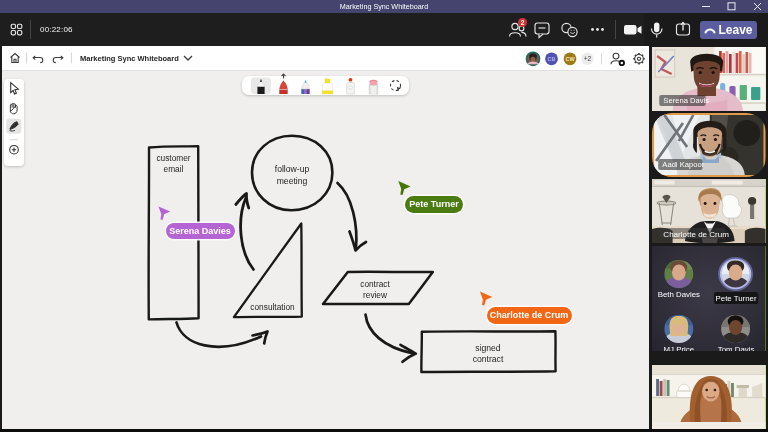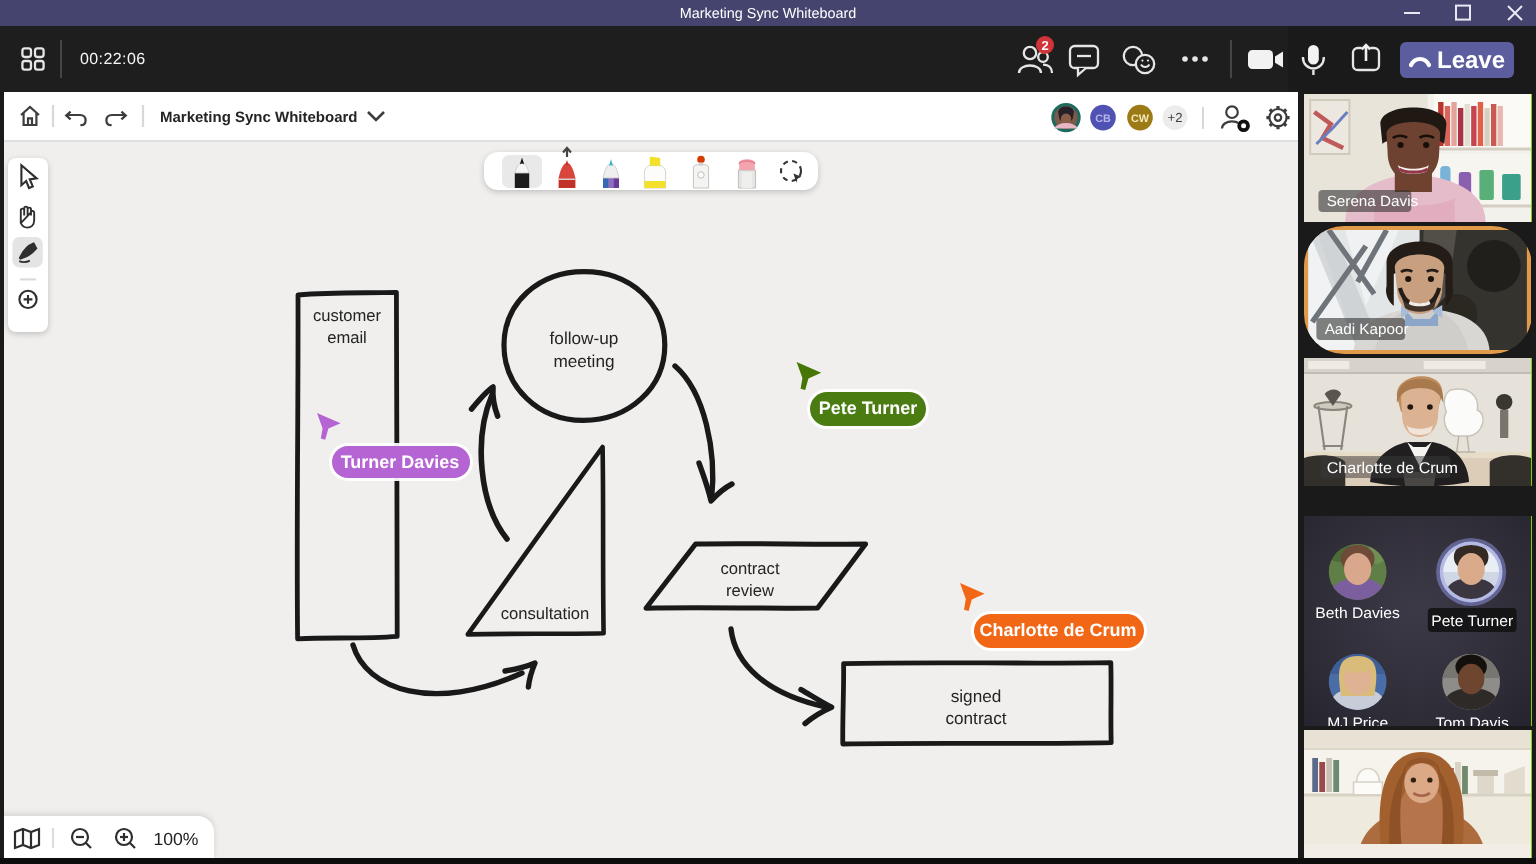--- a/index.html
+++ b/index.html
@@ -175,21 +175,21 @@
         <text x="375" y="298">review</text>
         <text x="488" y="351" font-size="8.6">signed</text>
         <text x="488" y="362" font-size="8.6">contract</text>
       </g>
 
       <path d="M158.5 206.5 L170.3 211.6 L164.2 214.3 L162.6 219.9 L160.4 219.3 L161.3 214.2 Z" fill="#b565d3"></path>
       <path d="M398.3 181 L410.6 186.4 L404.2 189.2 L402.6 195 L400.3 194.4 L401.2 189 Z" fill="#467606"></path>
       <path d="M480 291.5 L492.3 296.9 L485.9 299.7 L484.3 305.5 L482 304.9 L482.9 299.5 Z" fill="#f26715"></path>
     </svg>
     
-    <div class="pill" style="left:163.5px;top:152px;width:69px;height:16px;line-height:16px;background:#b565d3;">Turner Davies</div>
+    <div class="pill" style="left:163.5px;top:152px;width:69px;height:16px;line-height:16px;background:#b565d3;">Serena Davies</div>
     <div class="pill" style="left:403px;top:125px;width:58px;height:17px;line-height:17px;background:#4a7c11;">Pete Turner</div>
     <div class="pill" style="left:484.5px;top:236px;width:85px;height:17px;line-height:17px;background:#f26715;">Charlotte de Crum</div>
     
     <div class="panel" style="left:2px;top:8px;width:20px;height:87px;border-radius:4px;">
       <svg width="20" height="87" viewBox="0 0 20 87">
         <g stroke="#2f2f2f" stroke-width="1.05" fill="none">
           <path d="M6.7 3.6 L14.3 10.2 L10.9 10.7 L12.4 14.2 L10.5 15 L9.1 11.5 L6.7 13.6 Z"></path>
           <path d="M6.4 32.6 L6.4 29.2 M6.4 29.2 L6.4 26.2 C6.4 25 8.1 25 8.1 26.2 M8.1 28.7 L8.1 25.2 C8.1 24 9.8 24 9.8 25.2 M9.8 28.7 L9.8 25.7 C9.8 24.5 11.5 24.5 11.5 25.7 L11.5 28.7 M11.5 27.2 C11.5 26.2 13.1 26.2 13.1 27.4 L13.1 31 C13.1 33.6 11.4 34.8 9.6 34.8 C7.9 34.8 7 33.8 6.4 32.6 Z" stroke-width="0.95"></path>
           <rect x="2.2" y="39.5" width="15.2" height="15.2" rx="3.5" fill="#e4e4e4" stroke="none"></rect>
           <path d="M6 50 C7.6 46.4 10.2 43.8 12.8 42.8 L14.1 45.2 C12.2 47.4 9.2 49.6 6.3 50.3 Z" fill="#2f2f2f"></path>
@@ -247,36 +247,20 @@
           <rect x="-2.6" y="17" width="5.2" height="8" fill="#efefed"></rect>
         </g>
 
         <g transform="translate(153.5,16.5)" stroke="#333" fill="none">
           <circle r="5" stroke-width="1.05" stroke-dasharray="2.6 2.2"></circle>
           <path d="M1.2 1.2 L5.2 2.9 L3.2 3.9 L2.7 5.9 Z" fill="#333" stroke="none"></path>
         </g>
       </svg>
     </div>
     
-    <div class="panel" style="left:-2px;top:337px;width:107px;height:22px;border-radius:0 8px 0 0;box-shadow:0 -1px 3px rgba(0,0,0,.12);">
-      <svg width="107" height="22" viewBox="0 0 107 22">
-        <g stroke="#2e2e2e" stroke-width="1.1" fill="none">
-          <path d="M11.5 6.5 L15.5 8 L19.5 6.5 L19.5 14.5 L15.5 16 L11.5 14.5 L7.5 16 L7.5 8 Z M11.5 6.8 L11.5 14.5 M15.5 8 L15.5 15.8"></path>
-          <line x1="26.5" y1="6" x2="26.5" y2="16" stroke="#dcdcdc"></line>
-          <circle cx="40" cy="10.5" r="4"></circle>
-          <line x1="43" y1="13.5" x2="45.5" y2="16"></line>
-          <line x1="38" y1="10.5" x2="42" y2="10.5"></line>
-          <circle cx="62" cy="10.5" r="4"></circle>
-          <line x1="65" y1="13.5" x2="67.5" y2="16"></line>
-          <line x1="60" y1="10.5" x2="64" y2="10.5"></line>
-          <line x1="62" y1="8.5" x2="62" y2="12.5"></line>
-        </g>
-        <text x="88" y="14.5" font-size="8.8" fill="#222" text-anchor="middle" font-family="Liberation Sans, sans-serif">100%</text>
-      </svg>
-    </div>
   </div>
 
   <div class="tile" style="top:47px;height:64px;">
     <svg width="113.5" height="64" viewBox="0 0 110 64" preserveAspectRatio="none">
       <rect width="110" height="64" fill="#e9e4da"></rect>
       <rect x="60" y="0" width="50" height="64" fill="#f3f1ec"></rect>
       <g>
         <rect x="63" y="0" width="47" height="27" fill="#fbfaf7"></rect>
         <line x1="63" y1="27.5" x2="110" y2="27.5" stroke="#d5cfc3" stroke-width="1.5"></line>
         <rect x="65" y="4" width="2.6" height="22" fill="#b8352c"></rect>
@@ -380,21 +364,21 @@
         <path d="M47 20 C47 13 66 12 66 19 L65 28 C65 35 61 39.5 56 39.5 C51 39.5 47.5 35 47.5 28 Z" fill="#dbb292"></path>
         <path d="M49.5 33.5 C52 36 60 36 62.5 33.5 L61.5 37 C59 39 53 39 51 37 Z" fill="#f2e8e0" opacity="0.9"></path>
         <circle cx="51.5" cy="24.5" r="1.4" fill="#241811"></circle>
           <circle cx="61" cy="24.5" r="1.4" fill="#241811"></circle>
         <path d="M45 21 C45 14 49 10.5 56.5 10.5 C64 10.5 67.5 14 67.5 21 L67.5 22.5 C65.5 16.5 61.5 15 56.5 15 C51.5 15 47 16.5 45 22.5 Z" fill="#a8794c"></path>
       </g>
       <rect x="8" y="49" width="63" height="11" rx="2" fill="#3a3a3a" opacity="0.5"></rect>
       <text x="11" y="57.6" font-size="7.8" fill="#fff" font-family="Liberation Sans, sans-serif">Charlotte de Crum</text>
     </svg>
   </div>
-  <div class="tile" style="top:246px;height:105px;margin-top:12px;">
+  <div class="tile" style="top:246px;height:105px;">
     <svg width="113.5" height="115" viewBox="0 0 110 115" preserveAspectRatio="none">
       <defs>
         <radialGradient id="agbg" cx="50%" cy="40%" r="75%">
           <stop offset="0%" stop-color="#3d3a48"></stop>
             <stop offset="70%" stop-color="#2d2b35"></stop>
             <stop offset="100%" stop-color="#24222c"></stop>
         </radialGradient>
       </defs>
       <rect width="110" height="115" fill="url(#agbg)"></rect>
 

